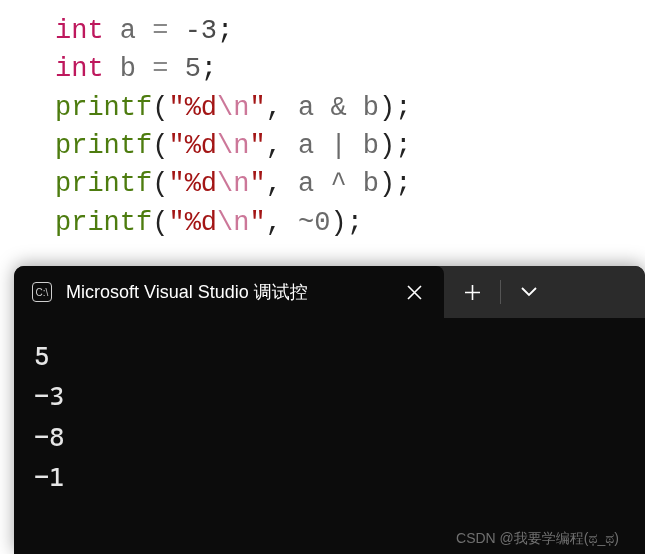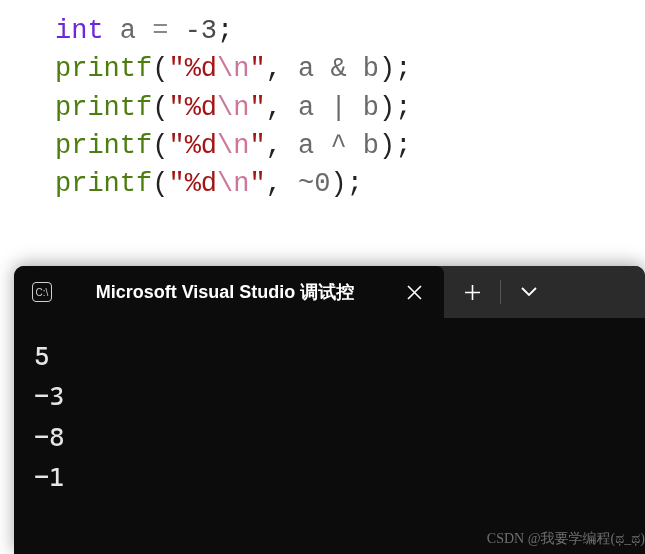--- a/index.html
+++ b/index.html
@@ -13,21 +13,21 @@
     }
     .code-area {
       padding: 12px 0 0 55px;
       font-size: 27px;
       line-height: 1.42;
       font-family: "SimSun", "NSimSun", "Courier New", monospace;
     }
     .code-line {
       white-space: pre;
     }
-    .kw { color: #6d28d9; }
+    .kw { color: #be185d; }
     .ident { color: #6a6a6a; }
     .num { color: #5b5b5b; }
     .op { color: #888888; }
     .func { color: #4d7c0f; }
     .paren { color: #222222; }
     .str { color: #a31515; }
     .str-quote { color: #a31515; }
     .esc { color: #cc7799; }
     .punct { color: #222222; }
     .neg { color: #4a4a4a; }
@@ -70,24 +70,23 @@
       align-items: center;
       justify-content: center;
       font-size: 10px;
       font-family: Arial, sans-serif;
       color: #cfcfcf;
     }
     .tab-title {
       flex: 1;
       font-family: "Microsoft YaHei", "Segoe UI", sans-serif;
       font-size: 18px;
-      font-weight: 700;
+      font-weight: 400;
       white-space: nowrap;
       overflow: hidden;
-      text-align: center;
     }
     .tab-close {
       width: 32px;
       height: 32px;
       display: flex;
       align-items: center;
       justify-content: center;
       color: #ffffff;
       cursor: pointer;
     }
@@ -113,34 +112,35 @@
     .terminal-body {
       padding: 18px 20px;
       color: #e6e6e6;
       font-family: "Consolas", "Cascadia Mono", monospace;
       font-size: 26px;
       line-height: 1.55;
     }
     .out-line { white-space: pre; }
     .watermark {
       position: absolute;
-      right: 0;
+      right: 26px;
       bottom: 6px;
       color: #6f6f6f;
-      font-family: Liberation Serif, serif;
+      font-family: Liberation Sans, sans-serif;
       font-size: 14px;
       margin-top: 28px;
     }
     svg { display: block; }
   </style>
 </head>
 <body>
 
 <div class="code-area">
   <div class="code-line"><span class="kw">int</span> <span class="ident">a</span> <span class="op">=</span> <span class="neg">-3</span><span class="punct">;</span></div>
+  <div class="code-line"><span class="kw">int</span> <span class="ident">b</span> <span class="op">=</span> <span class="num">5</span><span class="punct">;</span></div>
   <div class="code-line"><span class="func">printf</span><span class="paren">(</span><span class="str-quote">"</span><span class="str">%d</span><span class="esc">\n</span><span class="str-quote">"</span><span class="punct">,</span> <span class="ident">a &amp; b</span><span class="paren">)</span><span class="punct">;</span></div>
   <div class="code-line"><span class="func">printf</span><span class="paren">(</span><span class="str-quote">"</span><span class="str">%d</span><span class="esc">\n</span><span class="str-quote">"</span><span class="punct">,</span> <span class="ident">a | b</span><span class="paren">)</span><span class="punct">;</span></div>
   <div class="code-line"><span class="func">printf</span><span class="paren">(</span><span class="str-quote">"</span><span class="str">%d</span><span class="esc">\n</span><span class="str-quote">"</span><span class="punct">,</span> <span class="ident">a ^ b</span><span class="paren">)</span><span class="punct">;</span></div>
   <div class="code-line"><span class="func">printf</span><span class="paren">(</span><span class="str-quote">"</span><span class="str">%d</span><span class="esc">\n</span><span class="str-quote">"</span><span class="punct">,</span> <span class="ident">~0</span><span class="paren">)</span><span class="punct">;</span></div>
 </div>
 
 <div class="terminal-window">
   <div class="titlebar">
     <div class="tab">
       <div class="tab-icon">C:\</div>

